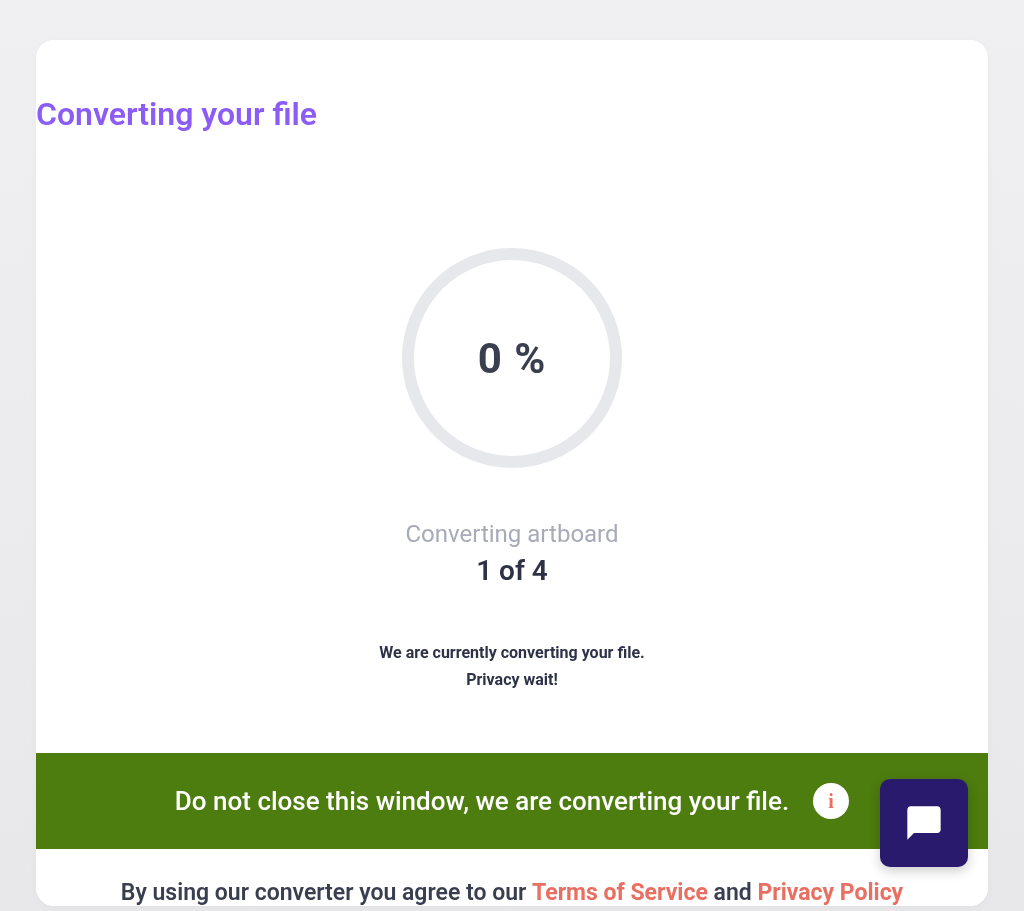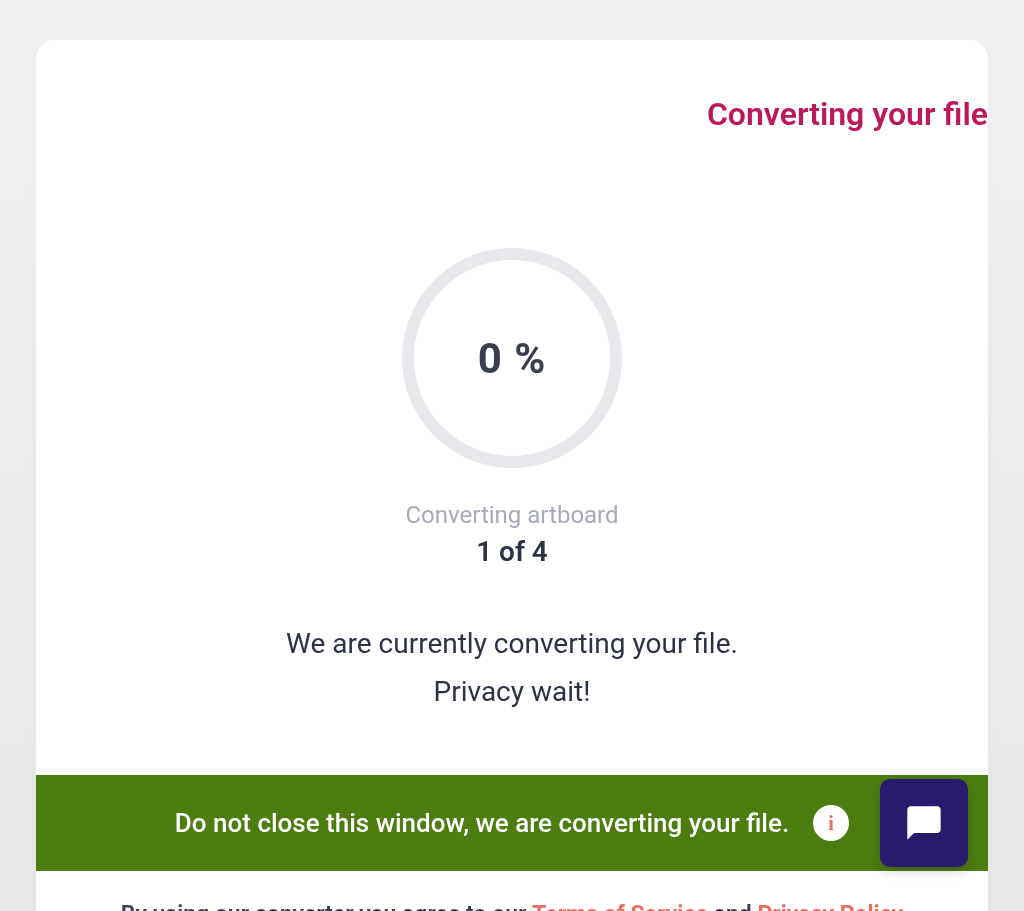--- a/index.html
+++ b/index.html
@@ -17,24 +17,24 @@
   }
   .card {
     background: #ffffff;
     border-radius: 18px;
     margin: 40px 36px 0 36px;
     padding-top: 55px;
     box-shadow: 0 2px 8px rgba(0,0,0,0.03);
     overflow: hidden;
   }
   .title {
-    text-align: right;
+    text-align: left;
     font-size: 32px;
     font-weight: 600;
-    color: #be185d;
+    color: #8b5cf6;
   }
   .progress-wrap {
     display: flex;
     justify-content: center;
     margin-top: 115px;
   }
   .progress-circle {
     width: 220px;
     height: 220px;
     border-radius: 50%;
@@ -44,37 +44,37 @@
     justify-content: center;
   }
   .progress-value {
     font-size: 42px;
     font-weight: 700;
     color: #3a3f4f;
     letter-spacing: 1px;
   }
   .sub-label {
     text-align: center;
-    margin-top: 33px;
+    margin-top: 52px;
     font-size: 24px;
     color: #a7abb7;
     font-weight: 400;
   }
   .counter {
     text-align: center;
     font-size: 28px;
     font-weight: 600;
     color: #2d3246;
     margin-top: 6px;
   }
   .message {
     text-align: center;
     margin-top: 52px;
-    font-size: 28px;
-    font-weight: 400;
+    font-size: 16px;
+    font-weight: 700;
     color: #2d3246;
     line-height: 1.7;
   }
   .warning-bar {
     background: #4d7c0f;
     color: #ffffff;
     display: flex;
     align-items: center;
     justify-content: center;
     gap: 24px;

